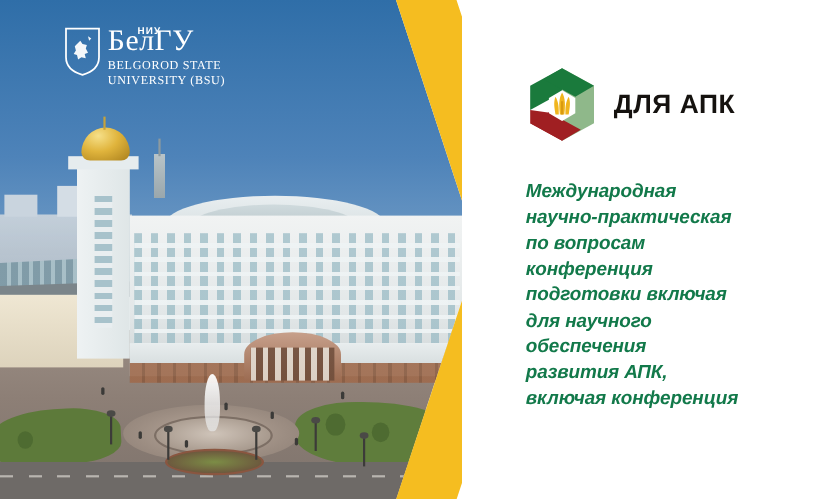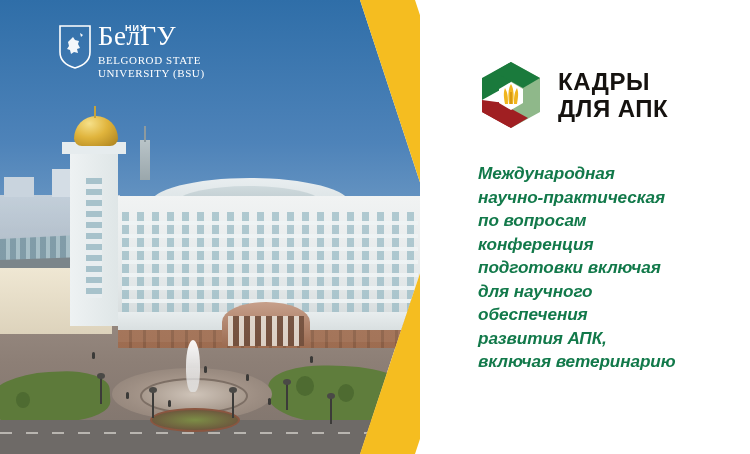--- a/index.html
+++ b/index.html
@@ -485,30 +485,29 @@
       <g fill="#f0b51e">
         <path d="M33 26 c3 5 3 12 2 20 h-4 c-1 -8 -1 -15 2 -20 z"></path>
         <path d="M27 30 c3 5 3 10 3 16 h-3 c-1 -6 -2 -11 0 -16 z"></path>
         <path d="M39 30 c2 5 1 10 0 16 h-3 c0 -6 0 -11 3 -16 z"></path>
       </g>
       <g fill="#d99a10">
         <path d="M32 34 h2 v12 h-2 z"></path>
       </g>
     </svg>
     <div class="brand-text">
-      <div>КАДРЫ</div>
       <div>ДЛЯ АПК</div>
     </div>
   </div>
 
   <div class="headline">
     <span class="ln">Международная</span>
     <span class="ln">научно-практическая</span>
     <span class="ln">по вопросам</span>
     <span class="ln">конференция</span>
     <span class="ln">подготовки включая</span>
     <span class="ln">для научного</span>
     <span class="ln">обеспечения</span>
     <span class="ln">развития АПК,</span>
-    <span class="ln">включая ветеринарию</span>
+    <span class="ln">включая конференция</span>
   </div>
 
 </div>
 
 </body></html>

